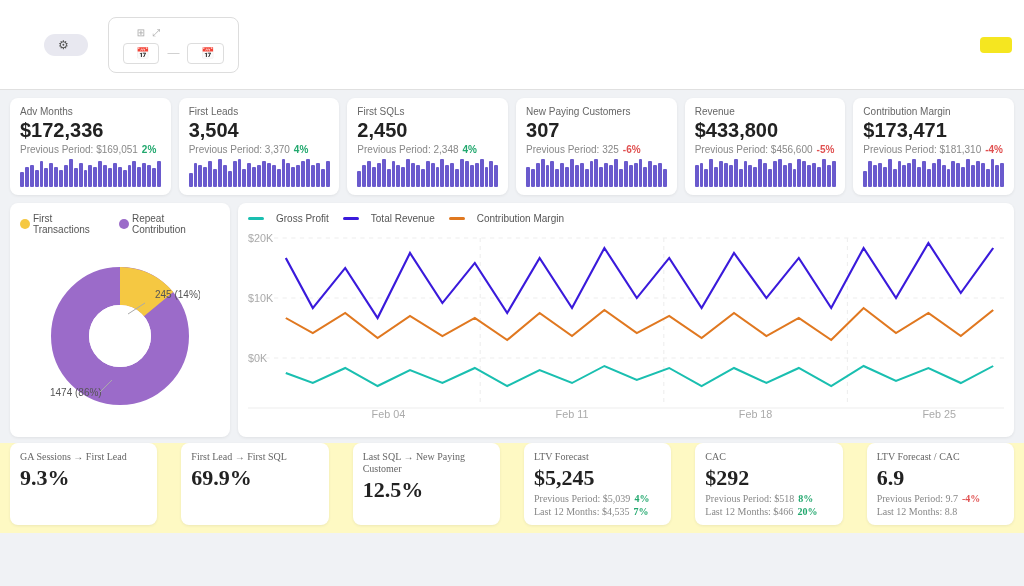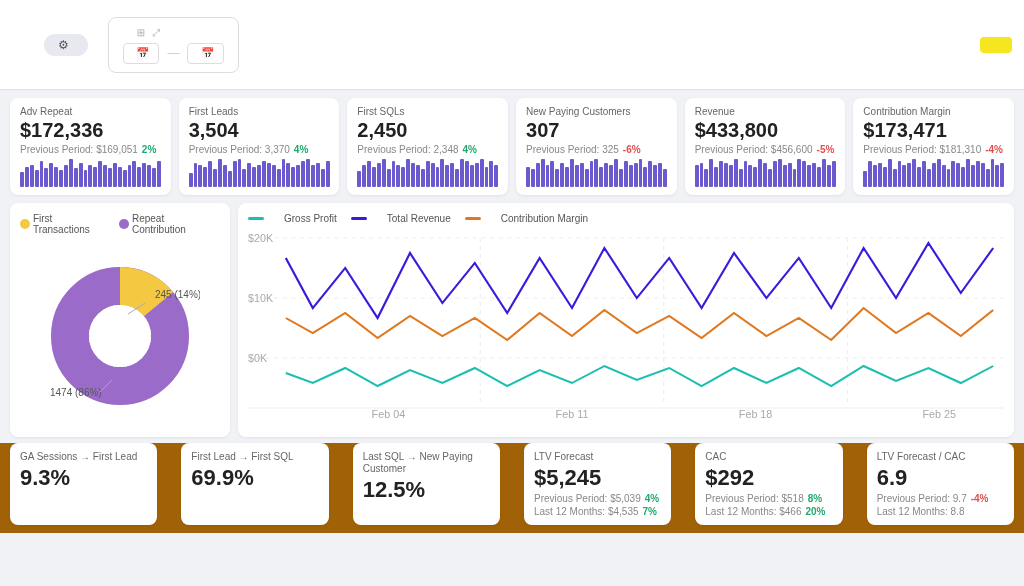--- a/index.html
+++ b/index.html
@@ -39,25 +39,25 @@
 
     
     .donut-card { background: #fff; border-radius: 8px; padding: 10px; width: 220px; box-shadow: 0 1px 3px rgba(0,0,0,0.07); display: flex; flex-direction: column; }
     .donut-legend { display: flex; gap: 8px; font-size: 10px; color: #555; margin-bottom: 10px; }
     .legend-dot { width: 10px; height: 10px; border-radius: 50%; display: inline-block; margin-right: 3px; }
     .donut-area { display: flex; align-items: center; justify-content: center; flex: 1; position: relative; }
 
     
     .chart-card { background: #fff; border-radius: 8px; padding: 10px; flex: 1; box-shadow: 0 1px 3px rgba(0,0,0,0.07); }
     .chart-legend { display: flex; gap: 14px; font-size: 10px; color: #555; margin-bottom: 4px; }
-    .chart-legend-item { display: flex; align-items: center; gap: 20px; }
+    .chart-legend-item { display: flex; align-items: center; gap: 12px; }
     .legend-line { width: 16px; height: 3px; border-radius: 2px; }
 
     
-    .bottom-row { display: flex; gap: 24px; padding: 0 10px 8px 10px; background: #a16207; }
+    .bottom-row { display: flex; gap: 24px; padding: 0 10px 8px 10px; background: #fef9c3; font-family: Liberation Serif, serif; }
     .bottom-card { background: #fff; border-radius: 8px; padding: 8px 10px; flex: 1; box-shadow: 0 1px 3px rgba(0,0,0,0.07); }
     .bottom-label { font-size: 10px; color: #666; margin-bottom: 2px; line-height: 1.2; }
     .bottom-value { font-size: 22px; font-weight: bold; color: #222; }
     .bottom-prev { font-size: 10px; color: #888; display: flex; align-items: center; gap: 4px; margin-top: 2px; }
     .bottom-prev .up { color: #22a86e; font-weight: bold; }
     .bottom-prev .down { color: #e05050; font-weight: bold; }
   </style>
 </head>
 <body>
 
@@ -91,21 +91,21 @@
     </div>
   </div>
 
   <div class="brand" style="margin-left:auto;">
     <span class="brand-text"></span>
   </div>
 </div>
 
 <div class="kpi-row" id="kpi-row">
     <div class="kpi-card">
-    <div class="kpi-label">Adv Repeat</div>
+    <div class="kpi-label">Adv Months</div>
     <div class="kpi-value">$172,336</div>
     <div class="kpi-prev">
       Previous Period: $169,051 <span class="up">2%</span>
     </div>
     <div class="mini-bars">
         <div class="mini-bar" style="height:53%"></div>
         <div class="mini-bar" style="height:73%"></div>
         <div class="mini-bar" style="height:80%"></div>
         <div class="mini-bar" style="height:60%"></div>
         <div class="mini-bar" style="height:93%"></div>

